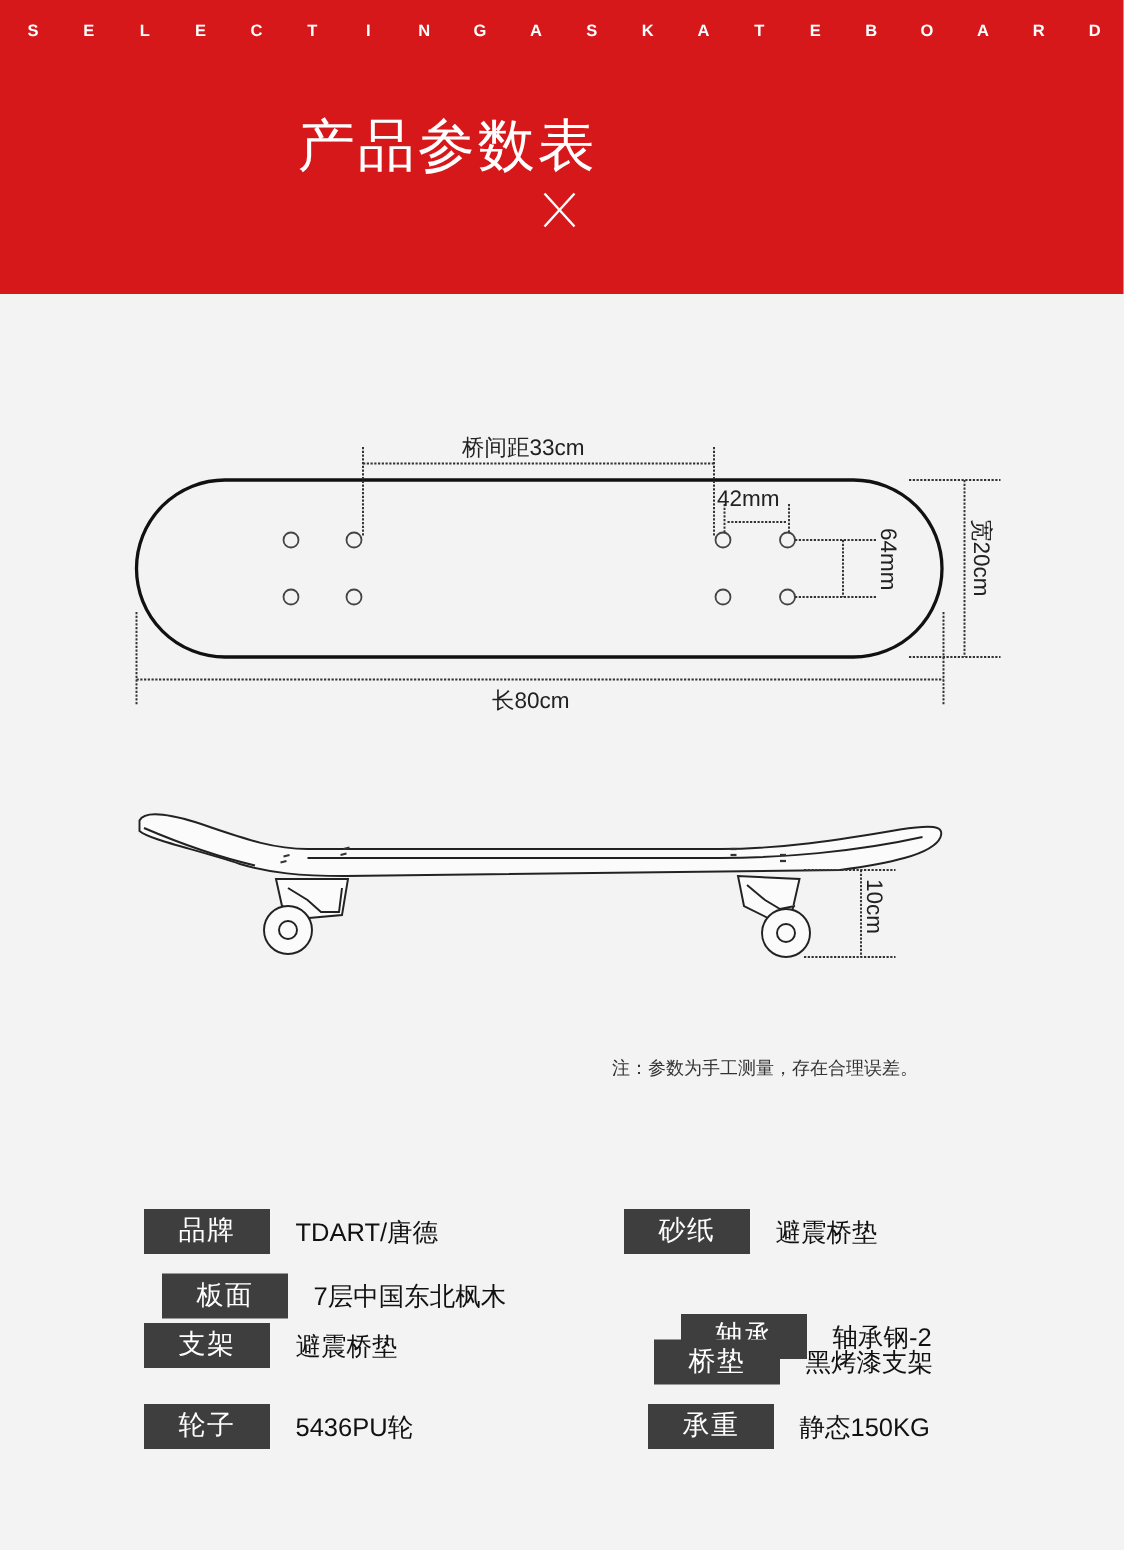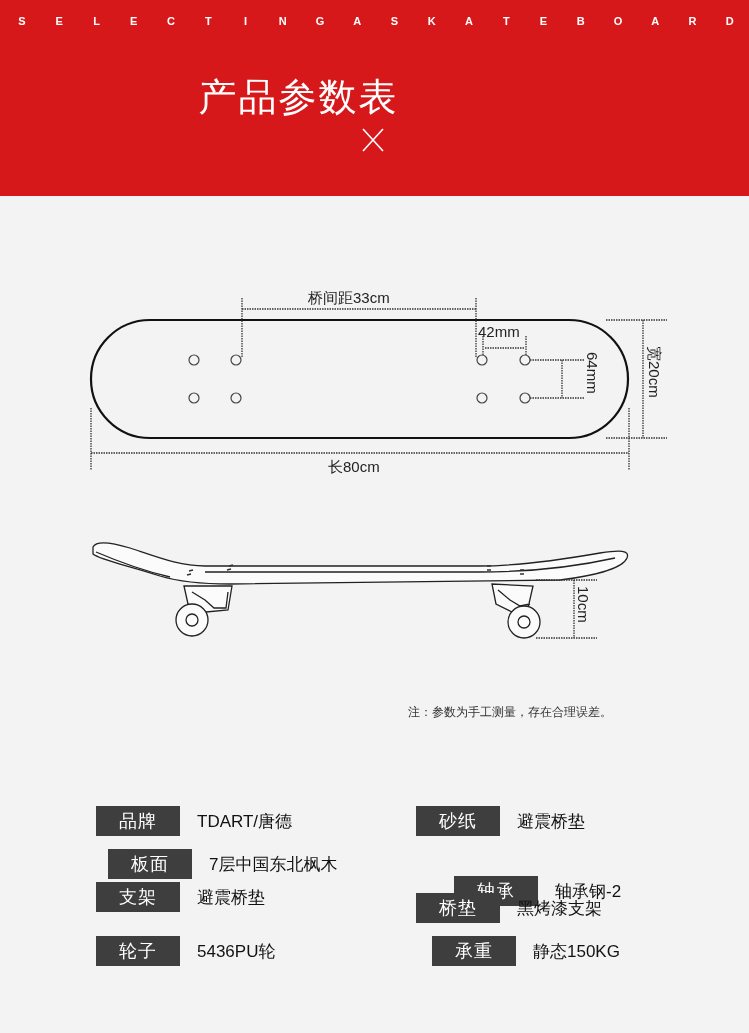--- a/index.html
+++ b/index.html
@@ -175,20 +175,20 @@
 </div>
 
 <div class="spec-row" style="left:416px; top:806px;">
   <div class="spec-label">砂纸</div>
   <div class="spec-value">避震桥垫</div>
 </div>
 <div class="spec-row" style="left:416px; top:876px;padding-left:38px;">
   <div class="spec-label">轴承</div>
   <div class="spec-value">轴承钢-2</div>
 </div>
-<div class="spec-row" style="left:416px; top:893px;align-items:center;">
+<div class="spec-row" style="left:436px; top:893px;align-items:center;">
   <div class="spec-label">桥垫</div>
   <div class="spec-value">黑烤漆支架</div>
 </div>
 <div class="spec-row" style="left:432px; top:936px;">
   <div class="spec-label">承重</div>
   <div class="spec-value">静态150KG</div>
 </div>
 
 </body></html>

